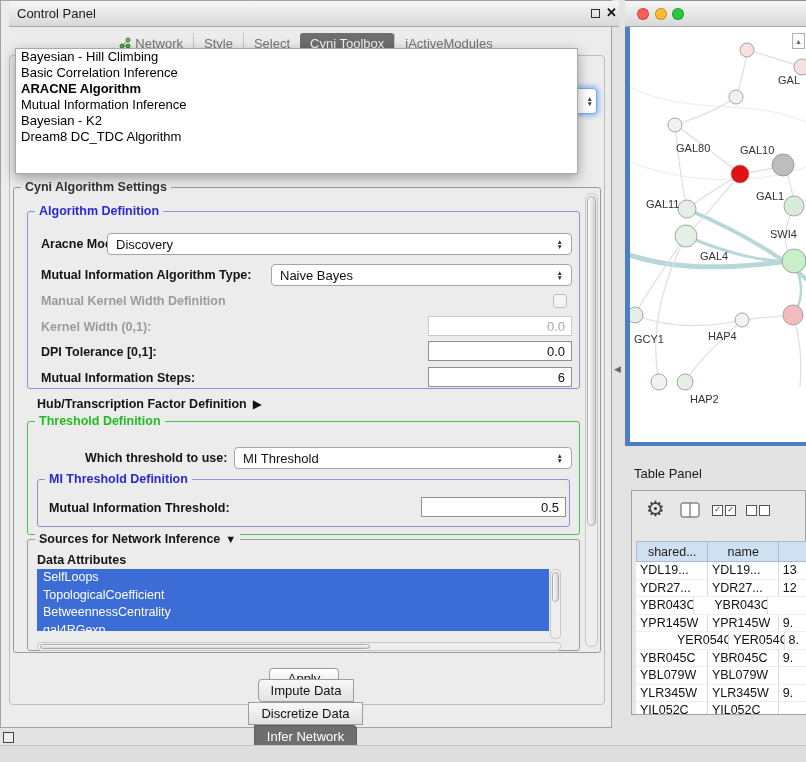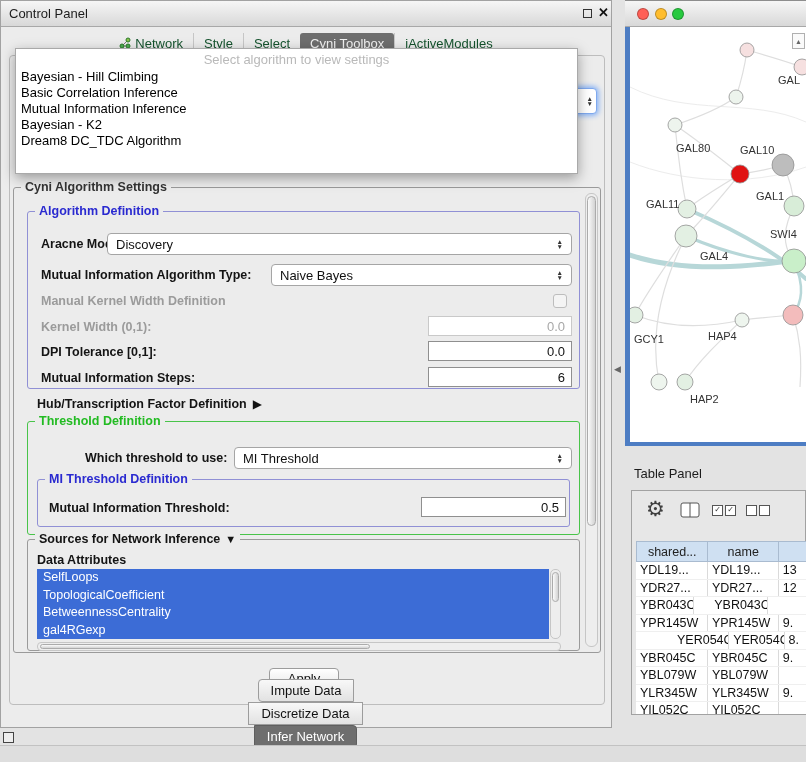--- a/index.html
+++ b/index.html
@@ -11,21 +11,21 @@
   .lbl.dis{color:#9b9b9b;}
   .field{background:#fff;border:1px solid #8f8f8f;font-size:13px;color:#111;
          display:flex;align-items:center;justify-content:flex-end;padding:0 6px;}
   .field.dis{border-color:#c9c9c9;color:#a8a8a8;}
   .combo{background:#fff;border:1px solid #a5a5a5;border-radius:4px;font-size:13px;color:#111;
          display:flex;align-items:center;justify-content:space-between;padding:0 8px;}
   .spin{display:flex;flex-direction:column;line-height:5px;font-size:6.5px;color:#333;}
   .group{border:1px solid #9a9a9a;border-radius:3px;}
   .legend{position:absolute;font-size:12.5px;font-weight:bold;background:#ececec;padding:0 4px;white-space:nowrap;z-index:3;}
   .tabstrip{display:flex;justify-content:center;align-items:center;}
-  .tab{font-size:13px;padding:3px 10px;color:#14532d;display:flex;align-items:center;gap:4px;cursor:default;}
+  .tab{font-size:13px;padding:3px 10px;color:#737373;display:flex;align-items:center;gap:4px;cursor:default;}
   .tab + .tab{border-left:1px solid #c6c6c6;}
   .tab.sel{background:#6e6e6e;color:#f2f2f2;border-radius:3px;border-left:none;}
   .popup{background:#fff;border:1px solid #a9a9a9;box-shadow:0 4px 12px rgba(0,0,0,.35);z-index:50;}
   .popup .ph{color:#b9b9b9;text-align:center;font-size:13px;height:18px;line-height:18px;}
   .popup .it{font-size:13px;height:16px;line-height:16px;padding:0 5px;color:#000;}
   .popup .it.strong{font-weight:bold;}
   .selitem{background:#3c6cd6;color:#fff;font-size:12.5px;height:17.5px;line-height:17.5px;padding:0 6px;}
   .sb-track{background:#eeeeee;border:1px solid #c6c6c6;border-radius:6px;}
   .sb-thumb{background:linear-gradient(90deg,#fbfbfb,#d2d2d2);border:1px solid #ababab;border-radius:5px;}
   .sb-thumb-h{background:linear-gradient(#fbfbfb,#d2d2d2);border:1px solid #ababab;border-radius:4px;}
@@ -45,21 +45,21 @@
   .light{width:12px;height:12px;border-radius:50%;border:1px solid rgba(0,0,0,.25);}
   .chk9{width:9px;height:9px;border:1px solid #555;background:#fff;font-size:8px;line-height:8px;text-align:center;color:#333;}
 </style>
 </head>
 <body>
 
 <div id="app">
 
   <div class="abs win" style="left:0;top:8;width:612px;height:728px;">
 
-    <div class="abs titlebar" style="left:0;top:0;width:610px;height:26px;">
+    <div class="abs titlebar" style="left:8px;top:0;width:610px;height:26px;">
       <span class="abs" style="left:8px;top:5px;font-size:13px;color:#1c1c1c;">Control Panel</span>
       <span class="abs" style="left:582px;top:8px;width:9px;height:9px;border:1.5px solid #333;"></span>
       <span class="abs" style="left:597px;top:4px;font-size:13px;font-weight:bold;color:#111;">✕</span>
     </div>
 
     <div class="abs tabstrip" style="left:0;top:30px;width:610px;height:24px;">
       <div class="tab">
         <svg width="12" height="12" viewBox="0 0 12 12">
           <line x1="3" y1="9" x2="9" y2="3" stroke="#777" stroke-width="1"></line>
           <line x1="3" y1="9" x2="9" y2="9" stroke="#777" stroke-width="1"></line>
@@ -86,23 +86,23 @@
     <div class="abs" style="left:8px;top:54px;width:596px;height:650px;border:1px solid #bdbdbd;border-radius:4px;"></div>
 
     <div class="abs" style="left:566px;top:87px;width:30px;height:26px;background:#fff;border:1px solid #7fa9ee;border-radius:4px;box-shadow:0 0 5px 2px #8cb5f5;z-index:10;display:flex;align-items:center;justify-content:flex-end;">
       <span class="spin" style="margin-right:3px;">
           <span>▲</span>
           <span>▼</span>
         </span>
     </div>
 
     <div class="abs popup" style="left:14px;top:47px;width:563px;height:126px;">
-      <div class="ph" style="margin-top:2px;">Select algorithm to view settings</div>
       <div class="it">Bayesian - Hill Climbing</div>
       <div class="it">Basic Correlation Inference</div>
+      <div class="it strong">ARACNE Algorithm</div>
       <div class="it">Mutual Information Inference</div>
       <div class="it">Bayesian - K2</div>
       <div class="it">Dream8 DC_TDC Algorithm</div>
     </div>
 
     <div class="abs group" style="left:12px;top:186px;width:588px;height:466px;"></div>
     <span class="legend" style="left:20px;top:179px;color:#333;">Cyni Algorithm Settings</span>
 
     <div class="abs sb-track" style="left:584px;top:192px;width:13px;height:454px;">
       <div class="abs sb-thumb" style="left:1px;top:2px;width:9px;height:330px;"></div>
@@ -173,21 +173,21 @@
     </div>
 
     <div class="abs group" style="left:26px;top:538px;width:553px;height:112px;"></div>
     <div class="legend" style="left:34px;top:531px;color:#141414;display:flex;align-items:center;gap:5px;">
       <span>Sources for Network Inference</span>
       <span style="font-size:11px;">▼</span>
     </div>
 
     <span class="abs lbl" style="left:36px;top:552px;">Data Attributes</span>
 
-    <div class="abs" style="left:36px;top:568px;width:512px;height:70px;background:#fff;overflow:hidden;">
+    <div class="abs" style="left:36px;top:568px;width:512px;height:62px;background:#fff;overflow:hidden;">
       <div class="selitem">SelfLoops</div>
       <div class="selitem">TopologicalCoefficient</div>
       <div class="selitem">BetweennessCentrality</div>
       <div class="selitem">gal4RGexp</div>
     </div>
     <div class="abs sb-track" style="left:549px;top:568px;width:11px;height:70px;border-radius:5px;">
       <div class="abs sb-thumb" style="left:1px;top:2px;width:7px;height:30px;"></div>
     </div>
     <div class="abs sb-track" style="left:36px;top:641px;width:524px;height:9px;border-radius:4px;">
       <div class="abs sb-thumb-h" style="left:2px;top:1px;width:330px;height:5px;"></div>

